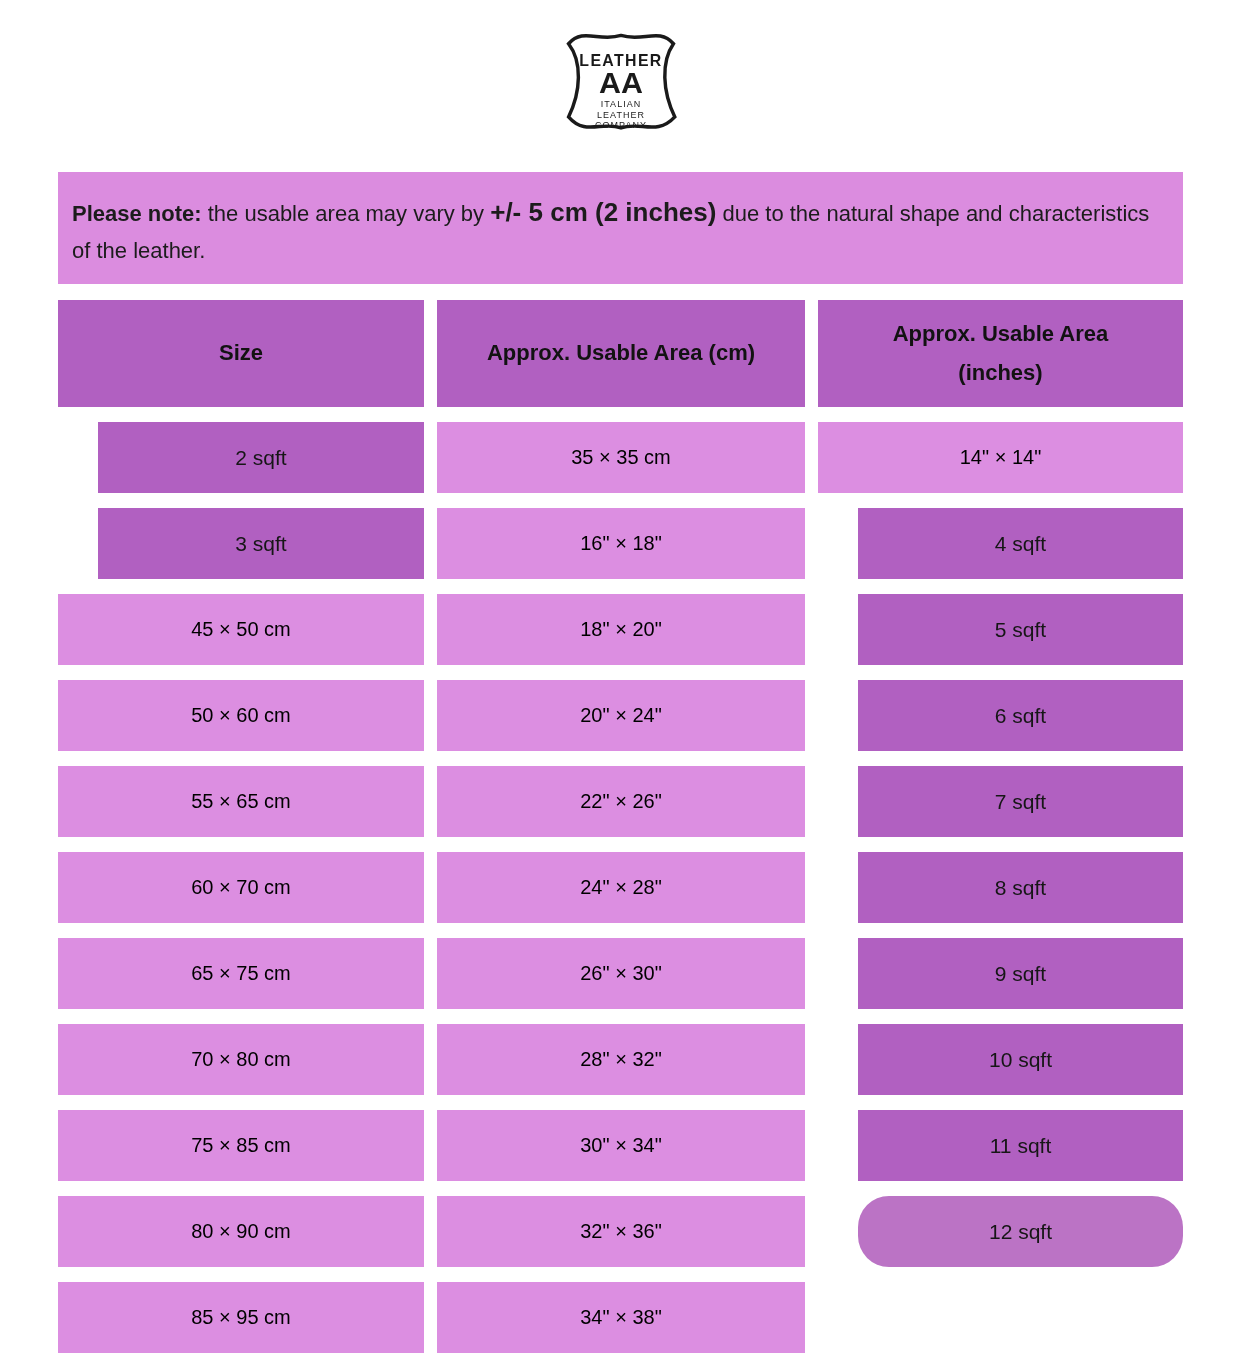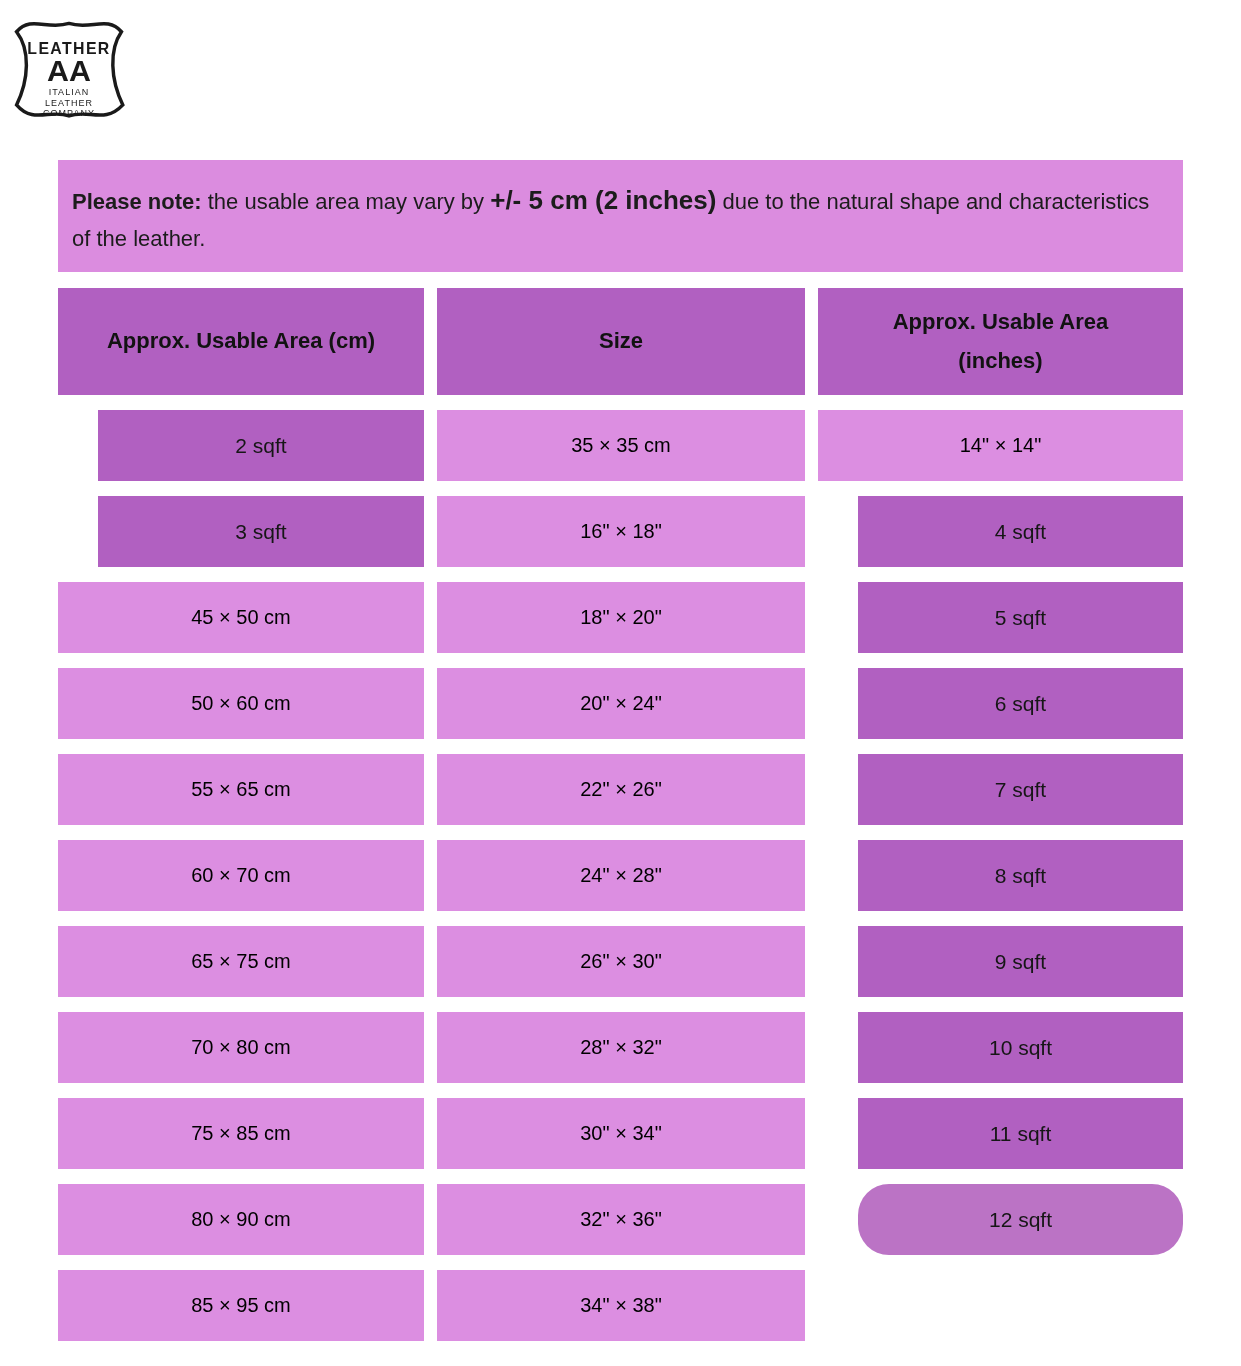--- a/index.html
+++ b/index.html
@@ -14,21 +14,23 @@
   html,body{background:var(--page-bg);}
   body{
     width:1241px;
     min-height:1366px;
     font-family:"Liberation Sans", sans-serif;
     color:var(--ink);
   }
   .logo-wrap{
     width:100%;
     display:flex;
+    justify-content:center;
     padding-top:6px;
+    margin-top:12px;
   }
   .logo-wrap svg{display:block;}
   .logo-hide{fill:#ffffff;stroke:#1a1a1a;stroke-width:5;stroke-linejoin:miter;}
   .logo-txt{fill:#1a1a1a;font-family:"Liberation Sans", sans-serif;text-anchor:middle;}
   .logo-txt.t1{font-size:23px;font-weight:bold;letter-spacing:2px;}
   .logo-txt.t2{font-size:44px;font-weight:bold;}
   .logo-txt.t3{font-size:13px;letter-spacing:1.5px;}
   .banner{
     margin:28px 58px 0 58px;
     height:112px;
@@ -93,22 +95,22 @@
     <text class="logo-txt t3" x="100" y="143">LEATHER</text>
     <text class="logo-txt t3" x="100" y="158">COMPANY</text>
   </svg>
 </div>
 
 <div class="banner">
   <b>Please note:</b><span> the usable area may vary by </span><span class="big">+/- 5 cm (2 inches)</span><span> due to the natural shape and characteristics of the leather.</span>
 </div>
 
 <div class="size-table">
+  <div class="cell head">Size</div>
   <div class="cell head">Approx. Usable Area (cm)</div>
-  <div class="cell head">Size</div>
   <div class="cell head">Approx. Usable Area (inches)</div>
 
   <div class="cell size">2 sqft</div>
   <div class="cell val">35 × 35 cm</div>
   <div class="cell val">14" × 14"</div>
 
   <div class="cell size">3 sqft</div>
   <div class="cell val">16" × 18"</div>
 
   <div class="cell size">4 sqft</div>

